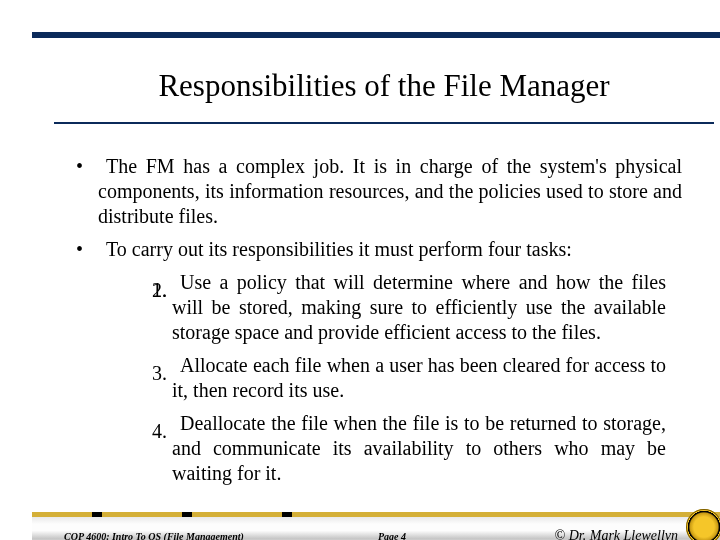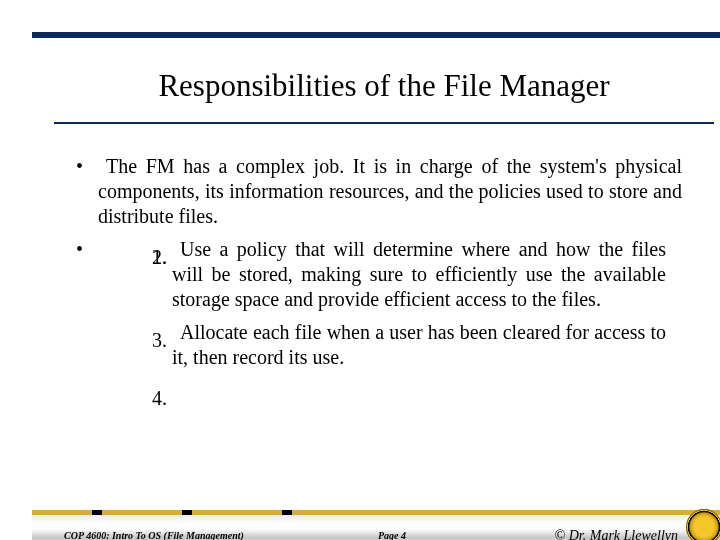--- a/index.html
+++ b/index.html
@@ -54,25 +54,26 @@
 
   <h1 class="title">Responsibilities of the File Manager</h1>
   <hr class="title-rule">
 
   <div class="content">
     <ul class="bullets">
       <li>
         <span>The FM has a complex job.  It is in charge of the system's physical components, its information resources, and the policies used to store and distribute files.</span>
       </li>
       <li>
+        <span>To carry out its responsibilities it must perform four tasks:</span>
         <ol class="numbered">
           <li><span class="num">1.</span></li>
           <li><span class="num">2.</span><span>Use a policy that will determine where and how the files will be stored, making sure to efficiently use the available storage space and provide efficient access to the files.</span></li>
           <li><span class="num">3.</span><span>Allocate each file when a user has been cleared for access to it, then record its use.</span></li>
-          <li><span class="num">4.</span></li>
+          <li><span class="num">4.</span><span>Deallocate the file when the file is to be returned to storage, and communicate its availability to others who may be waiting for it.</span></li>
         </ol>
       </li>
     </ul>
   </div>
 
   <div class="footer">
     <span class="foot-left">COP 4600: Intro To OS  (File Management)</span>
     <span class="foot-center">Page 4</span>
     <span class="foot-right">© Dr. Mark Llewellyn</span>
     <div class="logo"></div>

